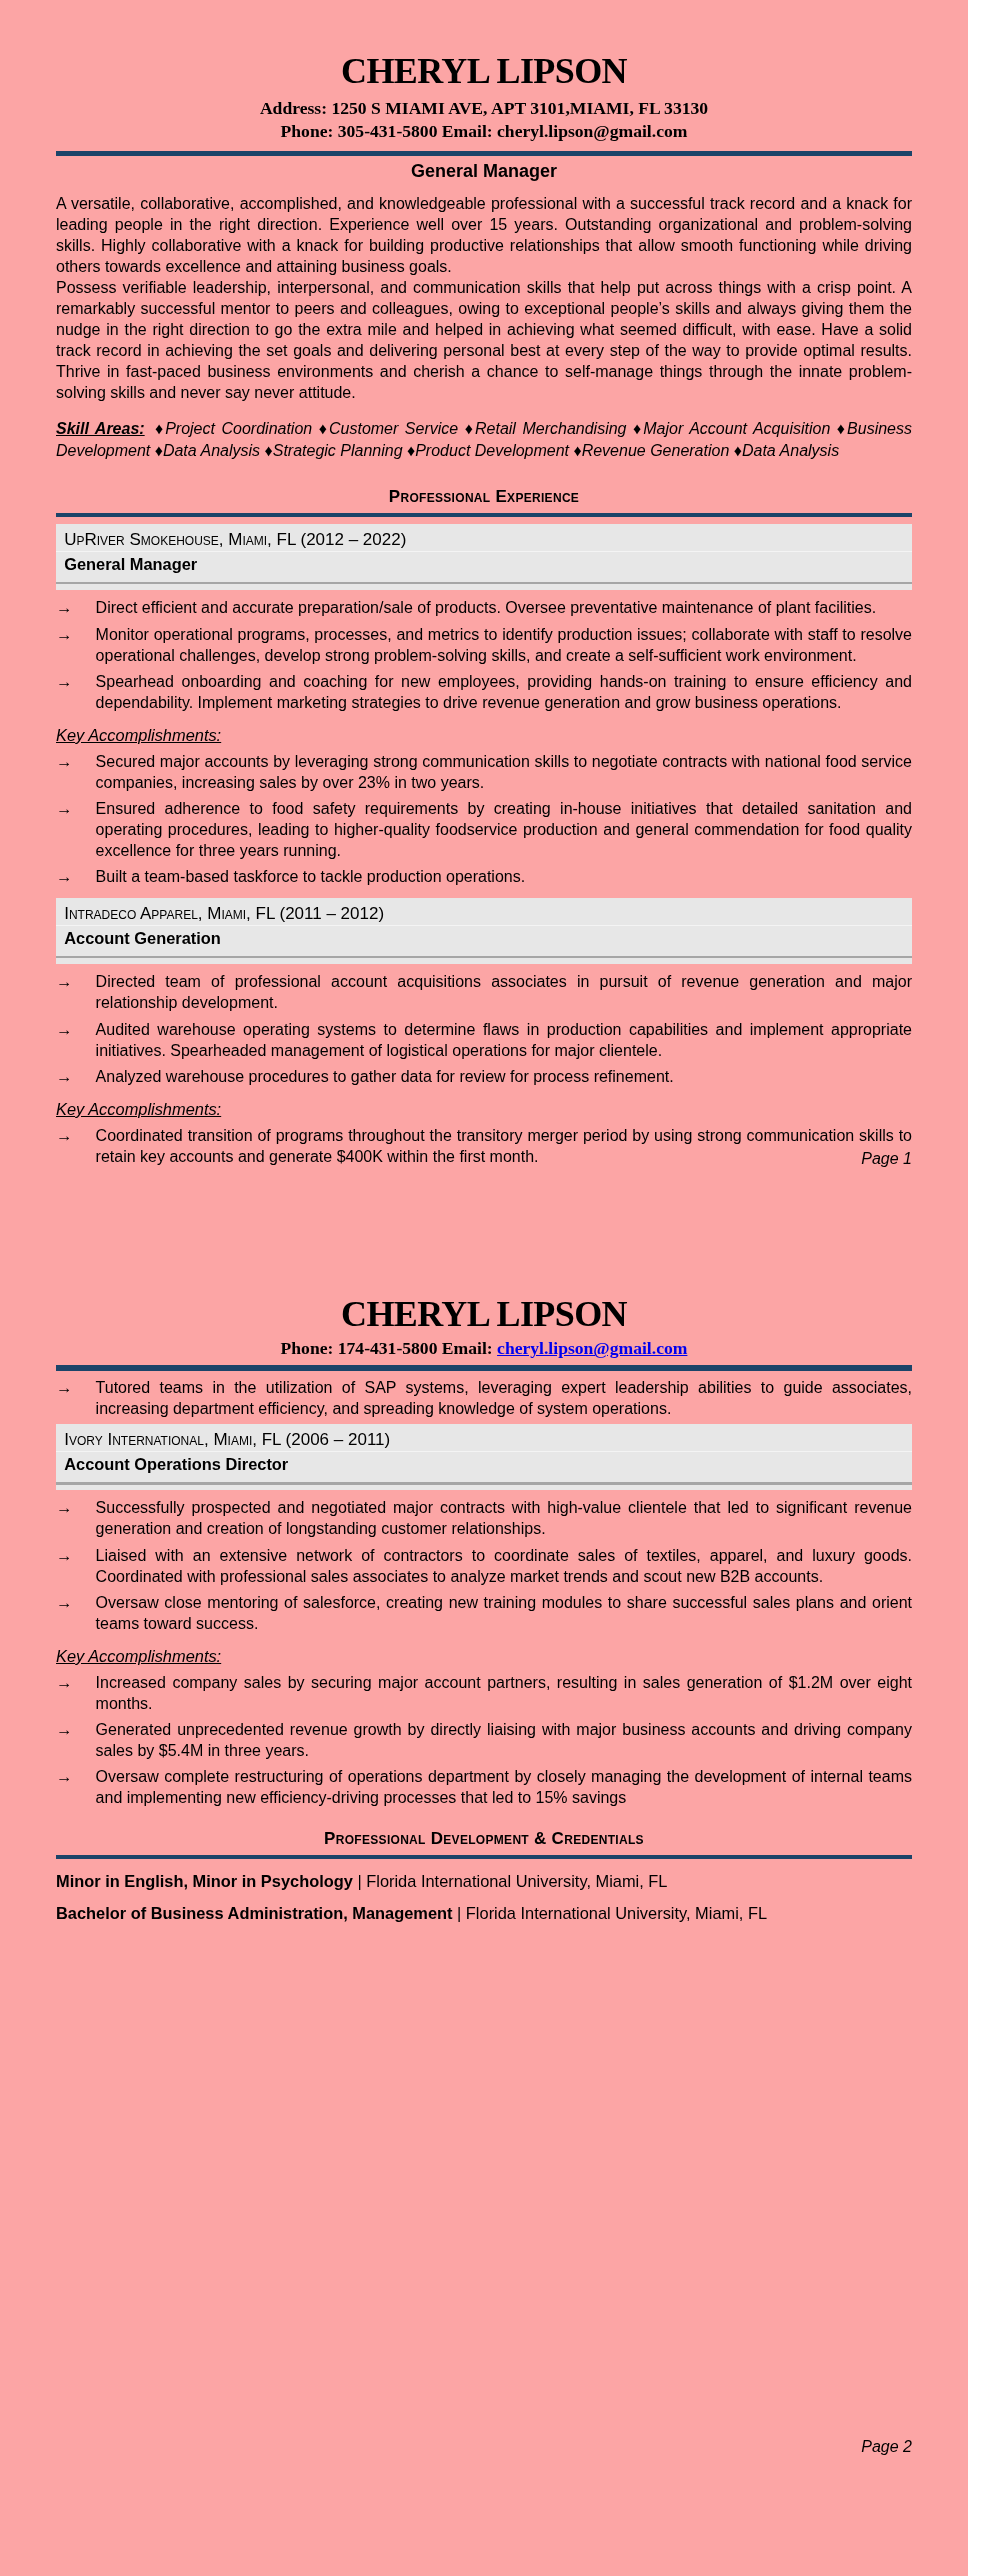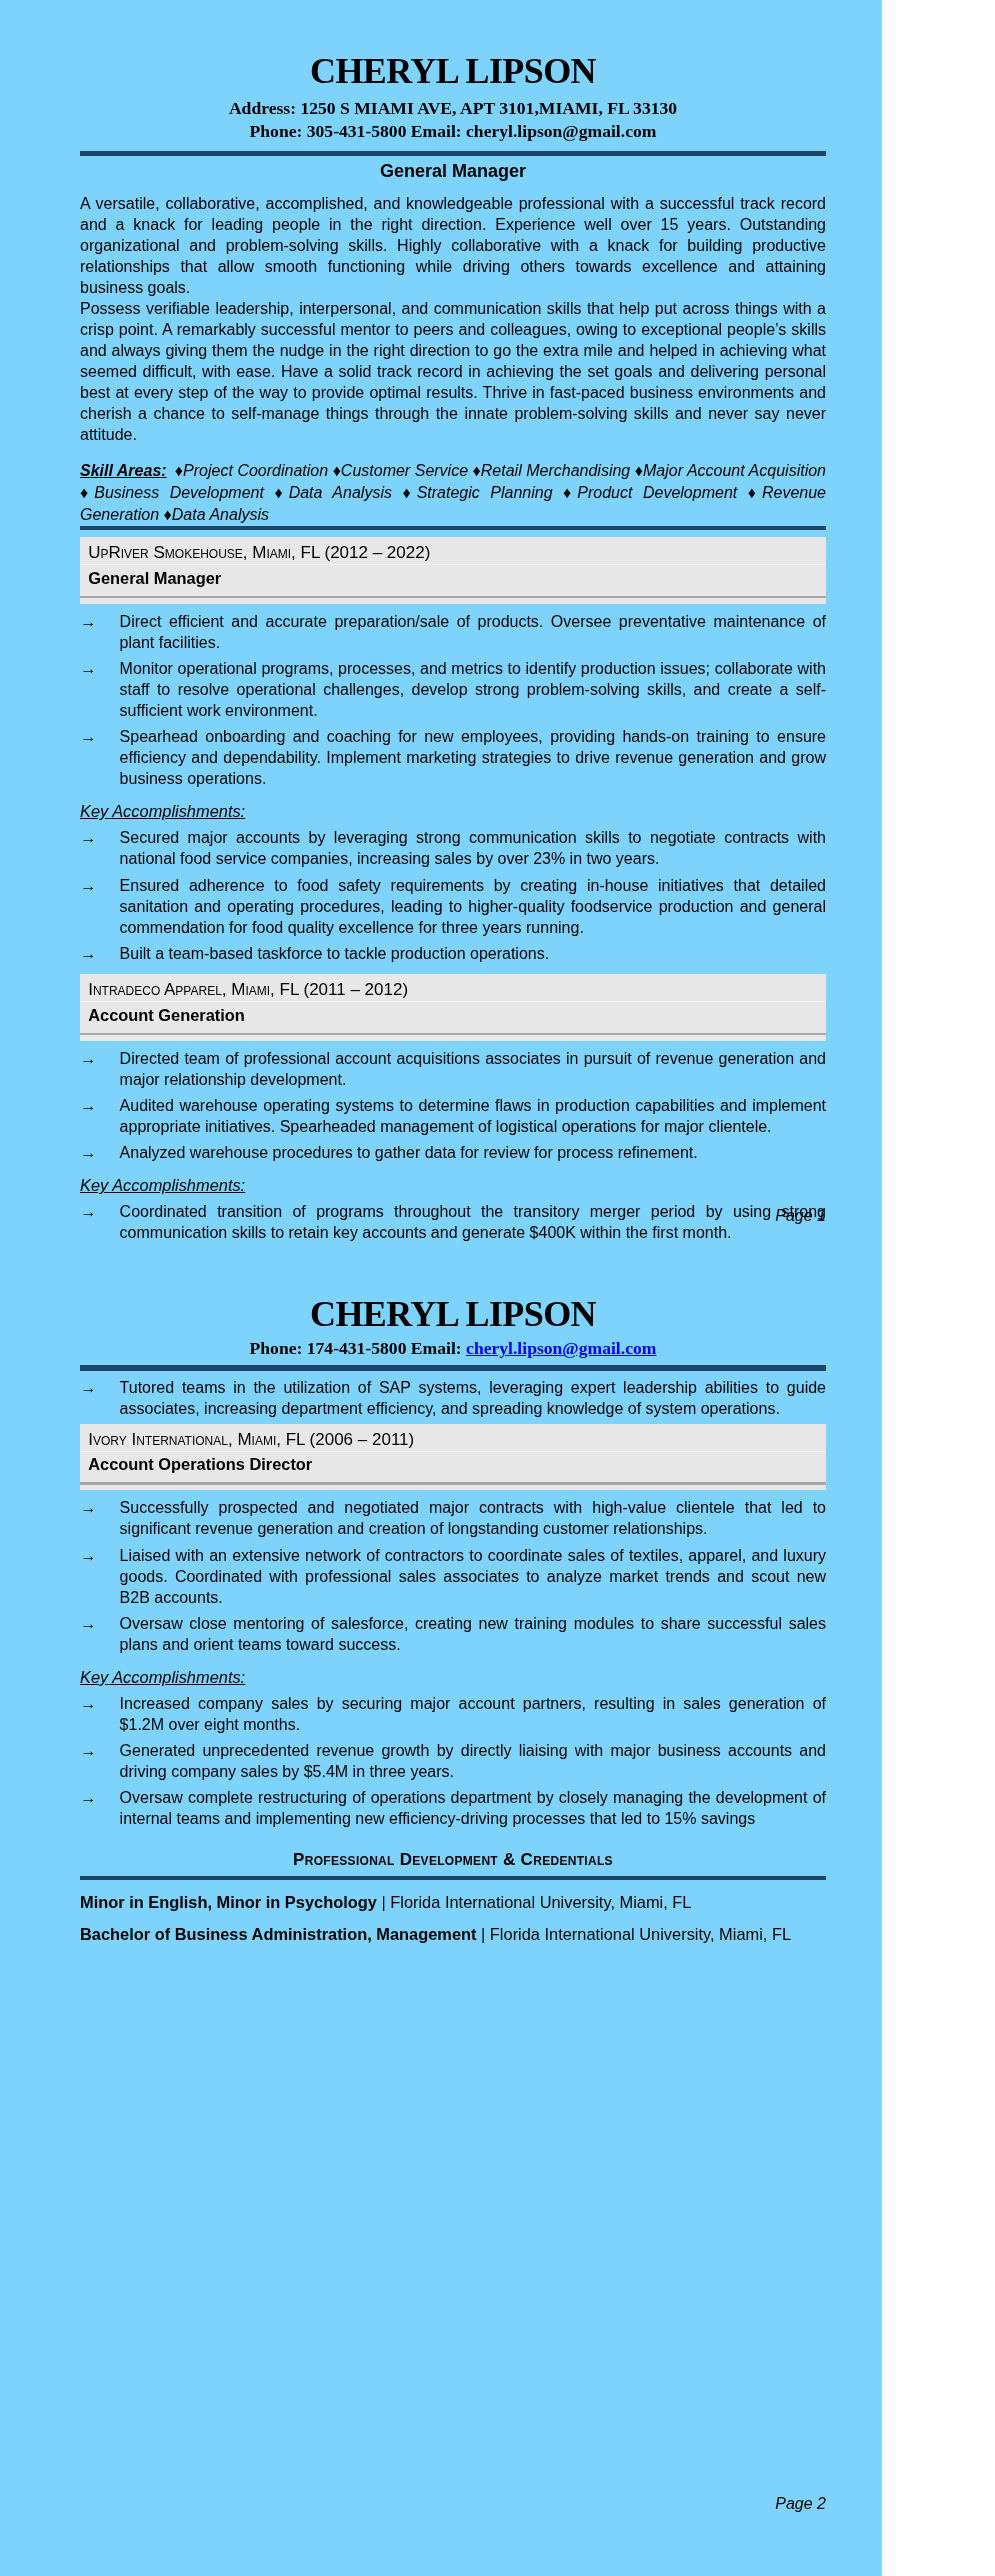--- a/index.html
+++ b/index.html
@@ -6,25 +6,24 @@
     margin: 0;
     padding: 0;
     background: #ffffff;
     color: #000000;
     font-family: "Liberation Sans", sans-serif;
   }
   body { width: 995px; }
 
   .page {
     position: relative;
-    width: 858px;
+    width: 968px;
     height: 1288px;
     overflow: hidden;
-    background: #7dd3fc;
-    padding-left: 24px;
+    background: #fca5a5;
   }
   .content { margin: 0 56px; }
 
   
   .doc-name {
     font-family: "Liberation Serif", serif;
     font-weight: bold;
     font-size: 36px;
     line-height: 1.08;
     text-align: center;
@@ -146,21 +145,21 @@
   .cred-line {
     font-size: 16.4px;
     line-height: 22px;
     margin-top: 10.5px;
   }
   .cred-degree { font-weight: bold; }
 
   
   .page-footer {
     position: absolute;
-    top: 1207px;
+    top: 1150px;
     right: 56px;
     font-style: italic;
     font-size: 16px;
   }
   .email-link {
     color: #0000EE;
     text-decoration: underline;
     font-weight: bold;
     cursor: pointer;
   }
@@ -179,20 +178,21 @@
 
     <div class="rule-navy"></div>
 
     <div class="role-title">General Manager</div>
 
     <p class="para first">A versatile, collaborative, accomplished, and knowledgeable professional with a successful track record and a knack for leading people in the right direction. Experience well over 15 years. Outstanding organizational and problem-solving skills. Highly collaborative with a knack for building productive relationships that allow smooth functioning while driving others towards excellence and attaining business goals.</p>
     <p class="para">Possess verifiable leadership, interpersonal, and communication skills that help put across things with a crisp point. A remarkably successful mentor to peers and colleagues, owing to exceptional people’s skills and always giving them the nudge in the right direction to go the extra mile and helped in achieving what seemed difficult, with ease. Have a solid track record in achieving the set goals and delivering personal best at every step of the way to provide optimal results. Thrive in fast-paced business environments and cherish a chance to self-manage things through the innate problem-solving skills and never say never attitude.</p>
 
     <p class="skills"><span class="skills-label">Skill Areas:</span><span>♦Project Coordination ♦Customer Service ♦Retail Merchandising ♦Major Account Acquisition ♦Business Development ♦Data Analysis ♦Strategic Planning ♦Product Development ♦Revenue Generation ♦Data Analysis</span></p>
 
+    <h2 class="section-heading sc">Professional Experience</h2>
     <div class="section-rule"></div>
 
     <div class="job-header">
       <div class="jh-company sc">UpRiver Smokehouse, Miami, FL (2012 – 2022)</div>
       <div class="jh-title">General Manager</div>
       <div class="jh-rule"></div>
     </div>
 
     <ul class="bullets">
       <li class="bullet">

